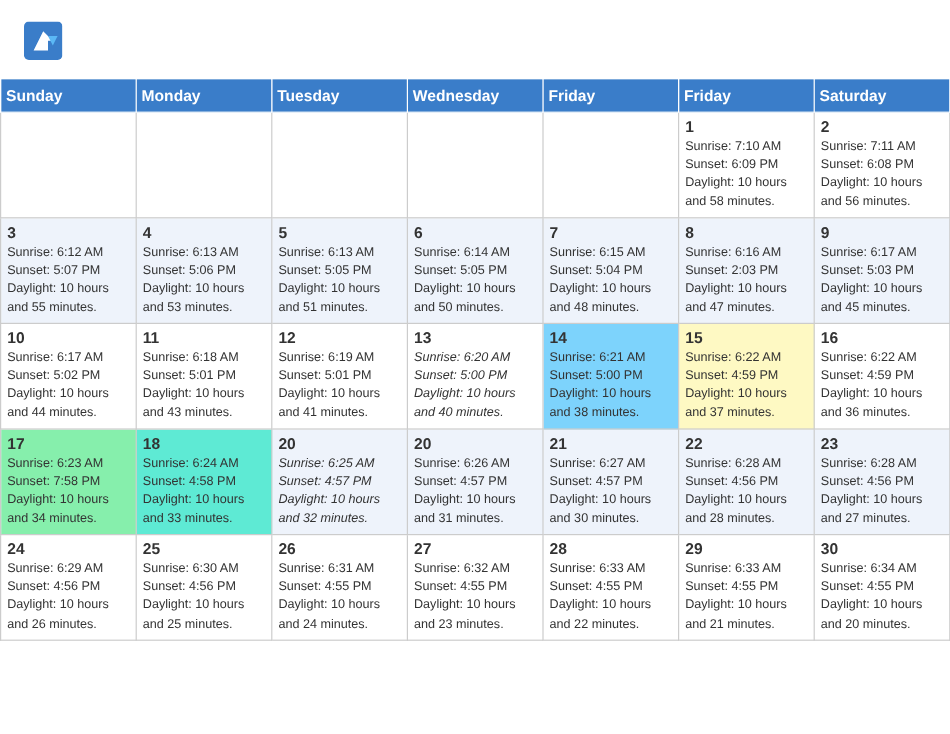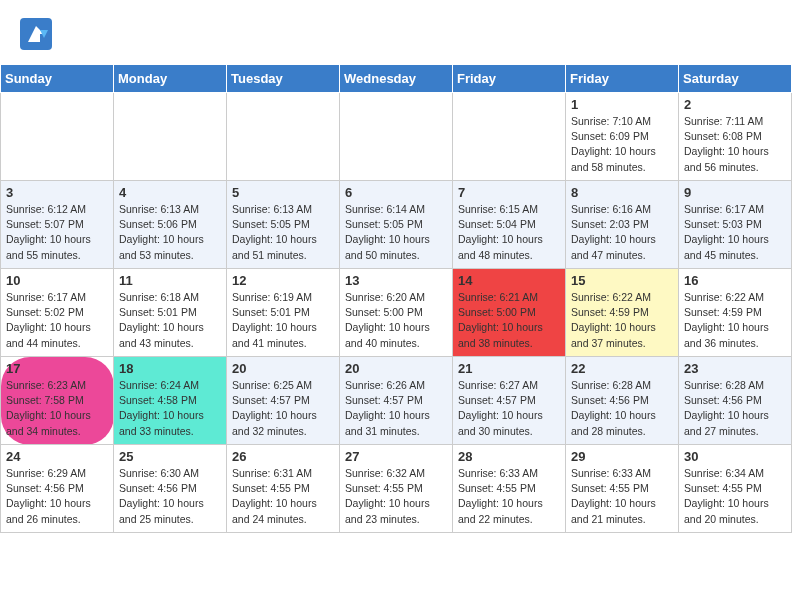--- a/index.html
+++ b/index.html
@@ -213,26 +213,26 @@
         </td>
         <td style="background: rgb(255, 255, 255);">
           <span class="day-number">12</span>
           <div class="day-info" style="white-space: pre-line;">Sunrise: 6:19 AM
 Sunset: 5:01 PM
 Daylight: 10 hours
 and 41 minutes.</div>
         </td>
         <td style="background: rgb(255, 255, 255);">
           <span class="day-number">13</span>
-          <div class="day-info" style="white-space: pre-line;">Sunrise: 6:20 AM
+          <div class="day-info" style="white-space: pre-line; font-style: italic;">Sunrise: 6:20 AM
 Sunset: 5:00 PM
 Daylight: 10 hours
 and 40 minutes.</div>
         </td>
-        <td style="background: #ef4444;">
+        <td style="background: #7dd3fc;">
           <span class="day-number">14</span>
           <div class="day-info" style="white-space: pre-line;">Sunrise: 6:21 AM
 Sunset: 5:00 PM
 Daylight: 10 hours
 and 38 minutes.</div>
         </td>
         <td style="background: #fef9c3;">
           <span class="day-number">15</span>
           <div class="day-info" style="white-space: pre-line;">Sunrise: 6:22 AM
 Sunset: 4:59 PM
@@ -241,37 +241,37 @@
         </td>
         <td style="background: rgb(255, 255, 255);">
           <span class="day-number">16</span>
           <div class="day-info" style="white-space: pre-line;">Sunrise: 6:22 AM
 Sunset: 4:59 PM
 Daylight: 10 hours
 and 36 minutes.</div>
         </td>
       </tr>
       <tr>
-        <td style="background: #ec4899; border-radius: 29px;">
+        <td style="background: #86efac;">
           <span class="day-number">17</span>
           <div class="day-info" style="white-space: pre-line;">Sunrise: 6:23 AM
 Sunset: 7:58 PM
 Daylight: 10 hours
 and 34 minutes.</div>
         </td>
         <td style="background: #5eead4;">
           <span class="day-number">18</span>
           <div class="day-info" style="white-space: pre-line;">Sunrise: 6:24 AM
 Sunset: 4:58 PM
 Daylight: 10 hours
 and 33 minutes.</div>
         </td>
         <td style="background: rgb(238, 243, 251);">
           <span class="day-number">20</span>
-          <div class="day-info" style="white-space: pre-line;">Sunrise: 6:25 AM
+          <div class="day-info" style="white-space: pre-line; font-style: italic;">Sunrise: 6:25 AM
 Sunset: 4:57 PM
 Daylight: 10 hours
 and 32 minutes.</div>
         </td>
         <td style="background: rgb(238, 243, 251);">
           <span class="day-number">20</span>
           <div class="day-info" style="white-space: pre-line;">Sunrise: 6:26 AM
 Sunset: 4:57 PM
 Daylight: 10 hours
 and 31 minutes.</div>

